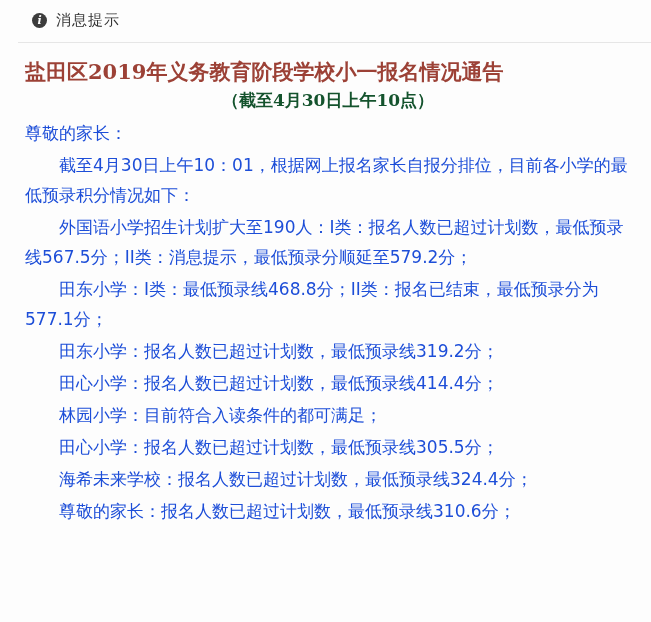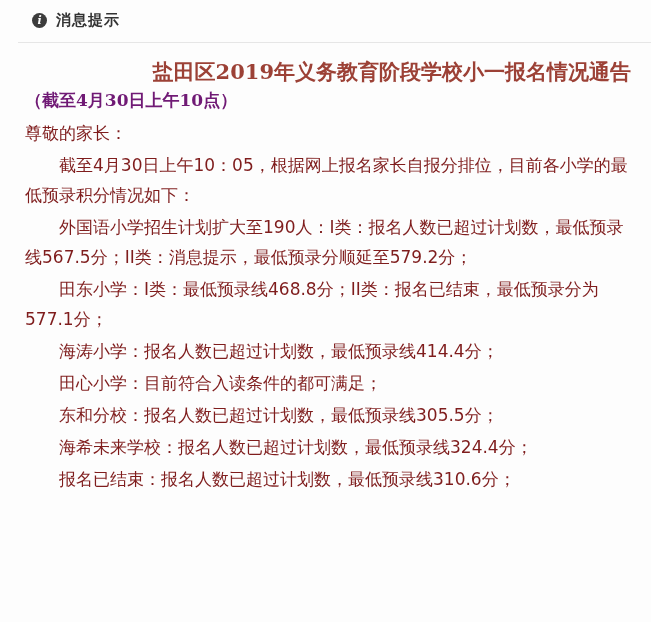--- a/index.html
+++ b/index.html
@@ -28,83 +28,84 @@
     font-family: "DejaVu Serif", "Liberation Serif", serif;
     font-style: italic;
     font-weight: bold;
     font-size: 11px;
     line-height: 15px;
     text-align: center;
     flex: 0 0 auto;
   }
   .header-title {
     font-size: 15px;
-    font-weight: bold;
+    font-weight: normal;
     color: #333333;
     letter-spacing: 1px;
   }
   .divider {
     border: none;
     border-top: 1px solid #e6e6e6;
     margin: 3px 0 0 18px;
   }
 
   
   .content {
     padding: 15px 20px 0 25px;
     color: #464646;
   }
   .notice-title {
-    text-align: right;
+    text-align: left;
     font-family: "DejaVu Serif", "Liberation Serif", serif;
     font-weight: bold;
     font-size: 21px;
     line-height: 28px;
     color: #9c4136;
     margin: 0;
   }
   .notice-subtitle {
-    text-align: left;
+    text-align: center;
     font-family: "DejaVu Serif", "Liberation Serif", serif;
     font-weight: bold;
     font-size: 17px;
     line-height: 24px;
-    color: #701a75;
+    color: #14532d;
     margin: 2px 0 6px 0;
   }
   .body-text p {
     font-size: 17px;
     line-height: 30px;
     margin: 0 0 2px 0;
-    color: #7f1d1d;
+    color: #1d4ed8;
   }
   .indent { text-indent: 2em; }
 </style>
 </head>
 <body>
 
 <div class="page">
 
   <div class="header">
     <span class="info-icon">i</span>
     <span class="header-title">消息提示</span>
   </div>
   <hr class="divider">
 
   <div class="content">
     <h1 class="notice-title">盐田区2019年义务教育阶段学校小一报名情况通告</h1>
     <h2 class="notice-subtitle">（截至4月30日上午10点）</h2>
 
     <div class="body-text">
       <p>尊敬的家长：</p>
-      <p class="indent">截至4月30日上午10：05，根据网上报名家长自报分排位，目前各小学的最低预录积分情况如下：</p>
+      <p class="indent">截至4月30日上午10：01，根据网上报名家长自报分排位，目前各小学的最低预录积分情况如下：</p>
       <p class="indent">外国语小学招生计划扩大至190人：I类：报名人数已超过计划数，最低预录线567.5分；II类：消息提示，最低预录分顺延至579.2分；</p>
       <p class="indent">田东小学：I类：最低预录线468.8分；II类：报名已结束，最低预录分为577.1分；</p>
-      <p class="indent">海涛小学：报名人数已超过计划数，最低预录线414.4分；</p>
-      <p class="indent">田心小学：目前符合入读条件的都可满足；</p>
-      <p class="indent">东和分校：报名人数已超过计划数，最低预录线305.5分；</p>
+      <p class="indent">田东小学：报名人数已超过计划数，最低预录线319.2分；</p>
+      <p class="indent">田心小学：报名人数已超过计划数，最低预录线414.4分；</p>
+      <p class="indent">林园小学：目前符合入读条件的都可满足；</p>
+      <p class="indent">田心小学：报名人数已超过计划数，最低预录线305.5分；</p>
       <p class="indent">海希未来学校：报名人数已超过计划数，最低预录线324.4分；</p>
-      <p class="indent">报名已结束：报名人数已超过计划数，最低预录线310.6分；</p>
+      <p class="indent">尊敬的家长：报名人数已超过计划数，最低预录线310.6分；</p>
 
     </div>
   </div>
 
 </div>
 
 </body></html>

